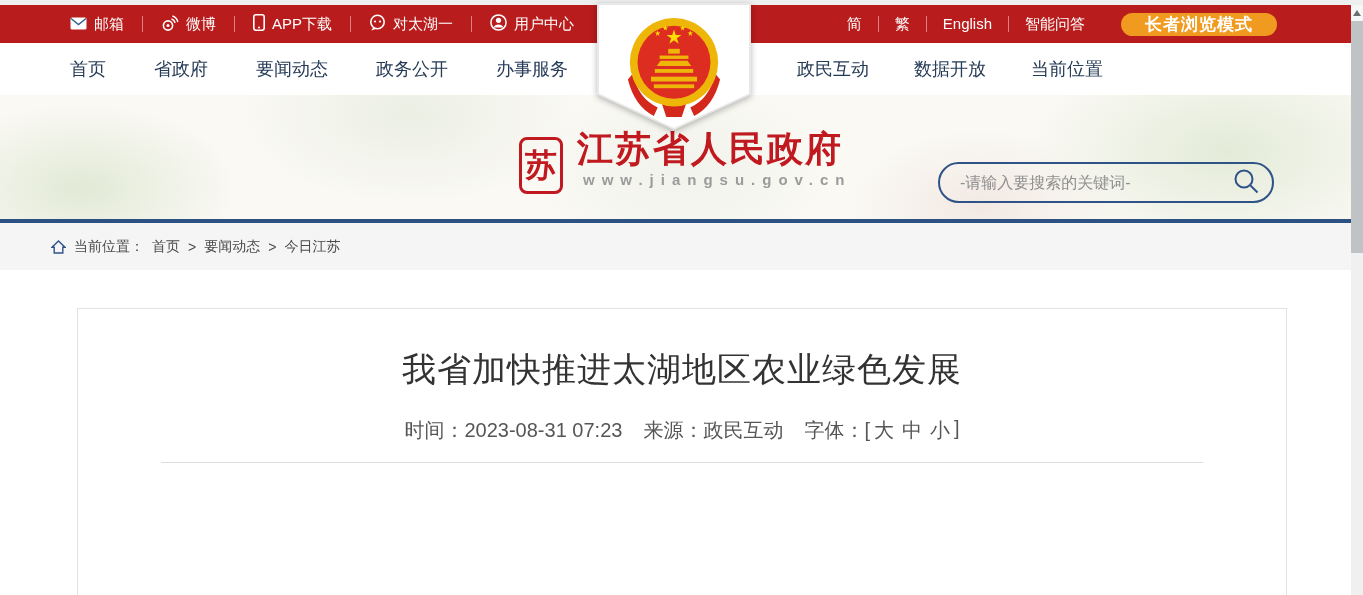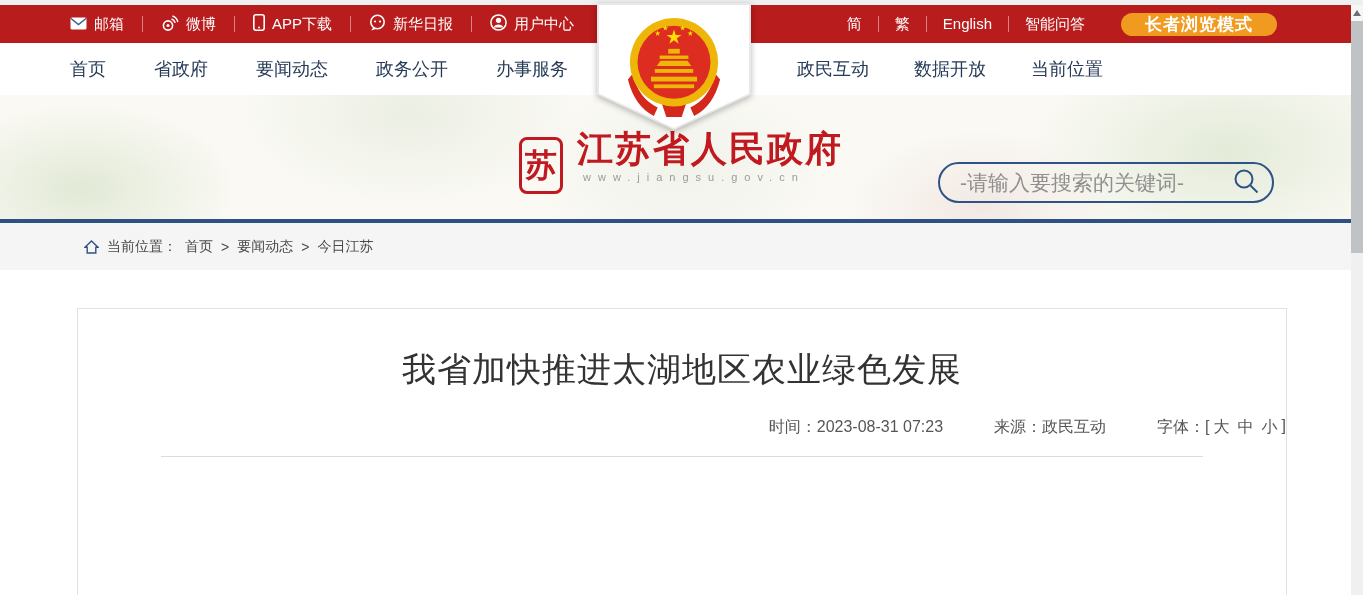--- a/index.html
+++ b/index.html
@@ -37,45 +37,45 @@
       radial-gradient(ellipse 280px 150px at 90% 45%, rgba(205,221,189,.5), transparent 70%),
       radial-gradient(ellipse 190px 110px at 72% 90%, rgba(228,202,196,.35), transparent 70%),
       radial-gradient(ellipse 240px 130px at 30% 15%, rgba(214,224,203,.4), transparent 70%),
       radial-gradient(ellipse 200px 120px at 50% 60%, rgba(235,238,228,.6), transparent 75%),
       #faf9f4; }
   .logo-seal { position:absolute; left:519px; top:42px; width:44px; height:57px;
                border:3px solid #c0191f; border-radius:8px; display:flex; align-items:center; justify-content:center; }
   .logo-seal span { font-family:"Liberation Serif",serif; font-weight:bold; font-size:32px; color:#c0191f; }
   .site-name { position:absolute; left:577px; top:30px; font-size:36px; font-weight:bold;
                color:#c0191f; letter-spacing:2px; white-space:nowrap;font-family:Liberation Mono, monospace; }
-  .site-url { position:absolute; left:583px; top:76px; font-size:11px; font-weight:normal;
+  .site-url { position:absolute; left:583px; top:76px; font-size:15px; font-weight:bold;
               color:#9b9b9b; letter-spacing:7px; }
   .search-box { position:absolute; left:938px; top:67px; width:336px; height:41px;
                 border:2px solid #2f5386; border-radius:22px; display:flex; align-items:center;
                 background:transparent; }
   .search-input { flex:1; border:none; outline:none; background:transparent; margin-left:20px;
-                  font-size:21px; color:#333; font-family:"Liberation Sans",sans-serif; }
+                  font-size:16px; color:#333; font-family:"Liberation Sans",sans-serif; }
   .search-input::placeholder { color:#8f8f8f; }
   .search-btn { background:none; border:none; cursor:pointer; margin-right:12px; display:flex; align-items:center; }
 
   
   .navy-line { position:absolute; left:0; top:219px; width:1363px; height:4px; background:#2e5183; }
 
   
   .breadcrumb { position:absolute; left:0; top:223px; width:1363px; height:47px; background:#f5f5f5;
-                display:flex; align-items:center; padding-left:84px; gap:8px; font-size:14px; color:#4a4a4a; }
+                display:flex; align-items:center; padding-left:51px; gap:8px; font-size:14px; color:#4a4a4a; }
   .crumb-link { color:#4a4a4a; cursor:pointer; }
   .crumb-sep { color:#4a4a4a; }
 
   
   .card { position:absolute; left:77px; top:308px; width:1210px; height:340px;
           background:#fff; border:1px solid #e2e2e2; }
   .article-title { margin-top:38px; text-align:center; font-size:34px; font-weight:500; color:#333; letter-spacing:1px; }
-  .article-meta { margin-top:24px; display:flex; justify-content:flex-end; align-items:center; gap:51px;
-                  font-size:16px; color:#565656; }
+  .article-meta { margin-top:24px; display:flex; justify-content:center; align-items:center; gap:21px;
+                  font-size:20px; color:#565656; }
   .meta-fonts { display:flex; gap:0; }
   .font-size-opt { cursor:pointer; padding:0 4px; color:#565656; }
   .divider { margin:18px 83px 0 83px; border-top:1px solid #dcdcdc; }
   .article-body { margin:36px 83px 0 83px; font-size:19px; line-height:34px; color:#333;
                   text-align:justify; text-indent:2em; letter-spacing:0.5px; }
 
   
   .scrollbar { position:absolute; right:0; top:5px; width:12px; height:590px; background:#f0f0f0; }
   .sb-arrow { position:absolute; top:0; left:0; width:12px; height:16px; background:#f5f6f6;
               display:flex; align-items:center; justify-content:center; cursor:pointer; }
@@ -133,21 +133,21 @@
       </div>
       <div class="tb-item">
         <span>
           <svg width="17" height="17">
               <circle cx="8.5" cy="8" r="6.7" fill="none" stroke="#fff" stroke-width="1.6"></circle>
               <circle cx="6" cy="7.5" r="1.1" fill="#fff"></circle>
               <circle cx="11" cy="7.5" r="1.1" fill="#fff"></circle>
               <path d="M4,13.8 L2.2,16.5 L6.8,15" fill="#fff"></path>
             </svg>
         </span>
-        <span>新华日报</span>
+        <span>对太湖一</span>
       </div>
       <div class="tb-item">
         <span>
           <svg width="17" height="17">
               <circle cx="8.5" cy="8.5" r="7.6" fill="none" stroke="#fff" stroke-width="1.5"></circle>
               <circle cx="8.5" cy="6.3" r="2.6" fill="#fff"></circle>
               <path d="M3.6,13.6 a5.2,4.5 0 0 1 9.8,0" fill="#fff"></path>
             </svg>
         </span>
         <span>用户中心</span>

